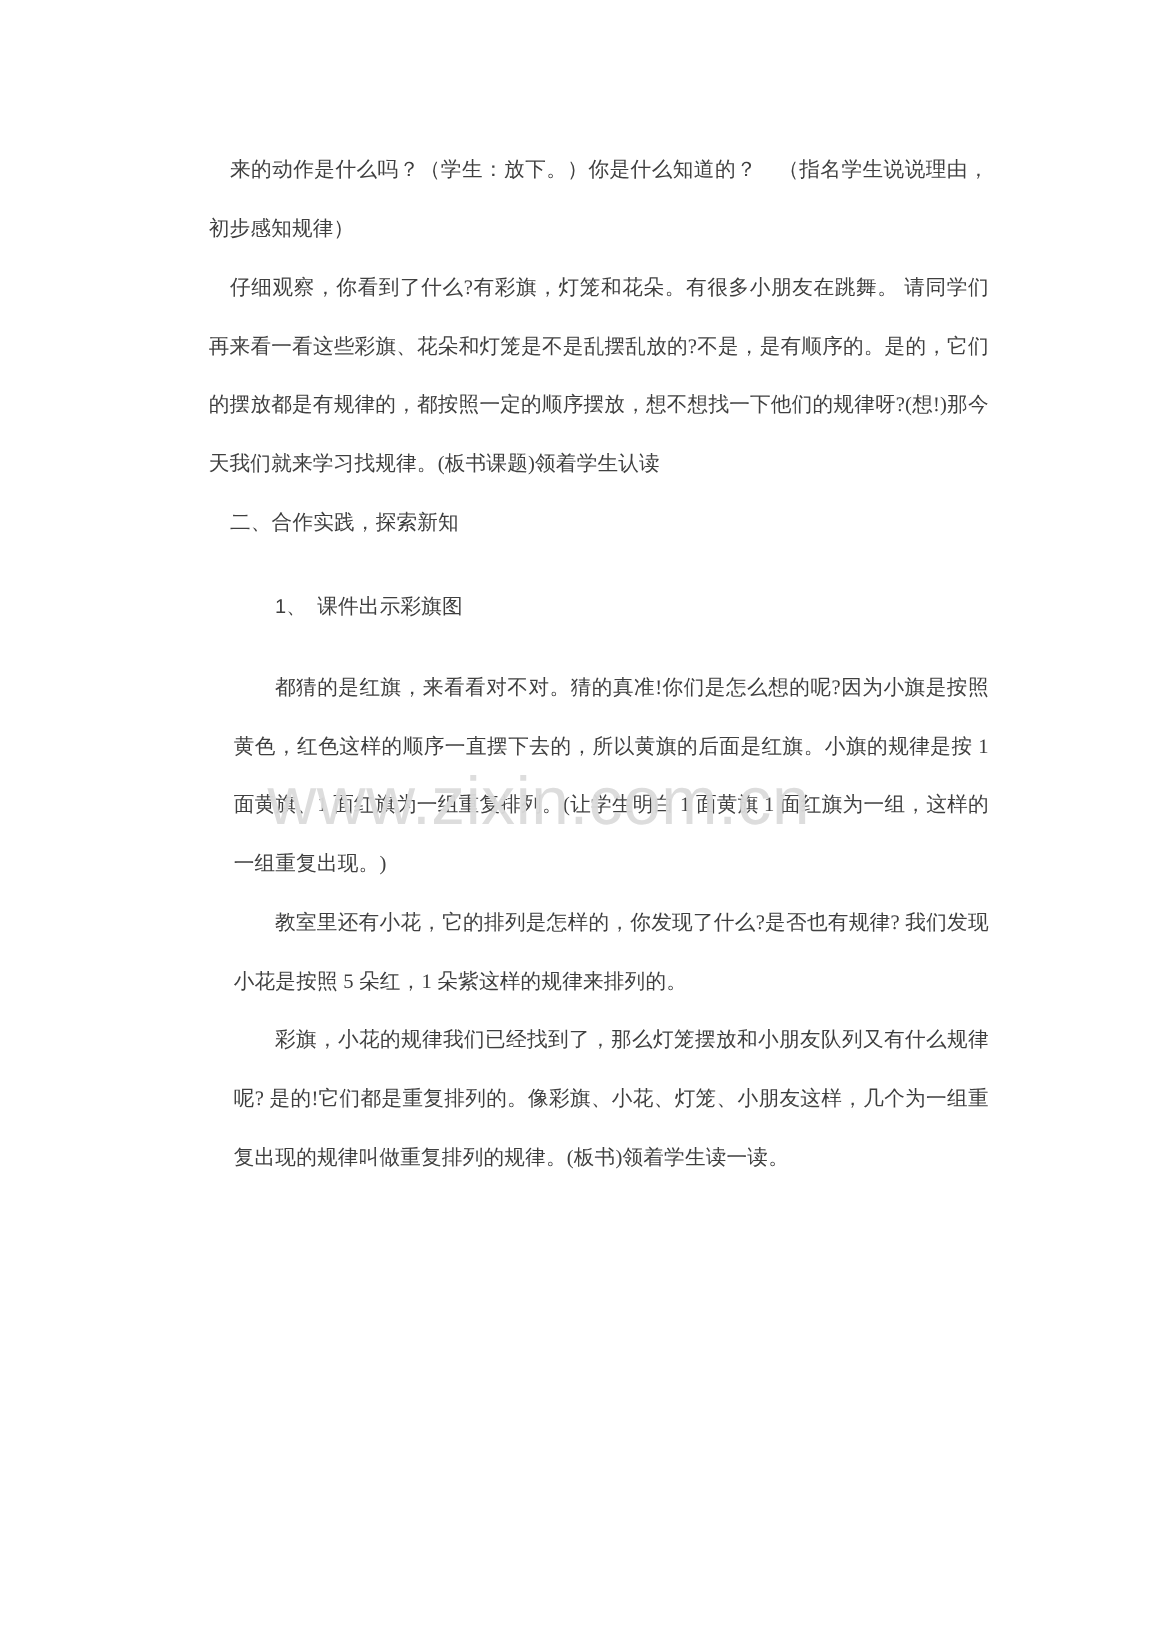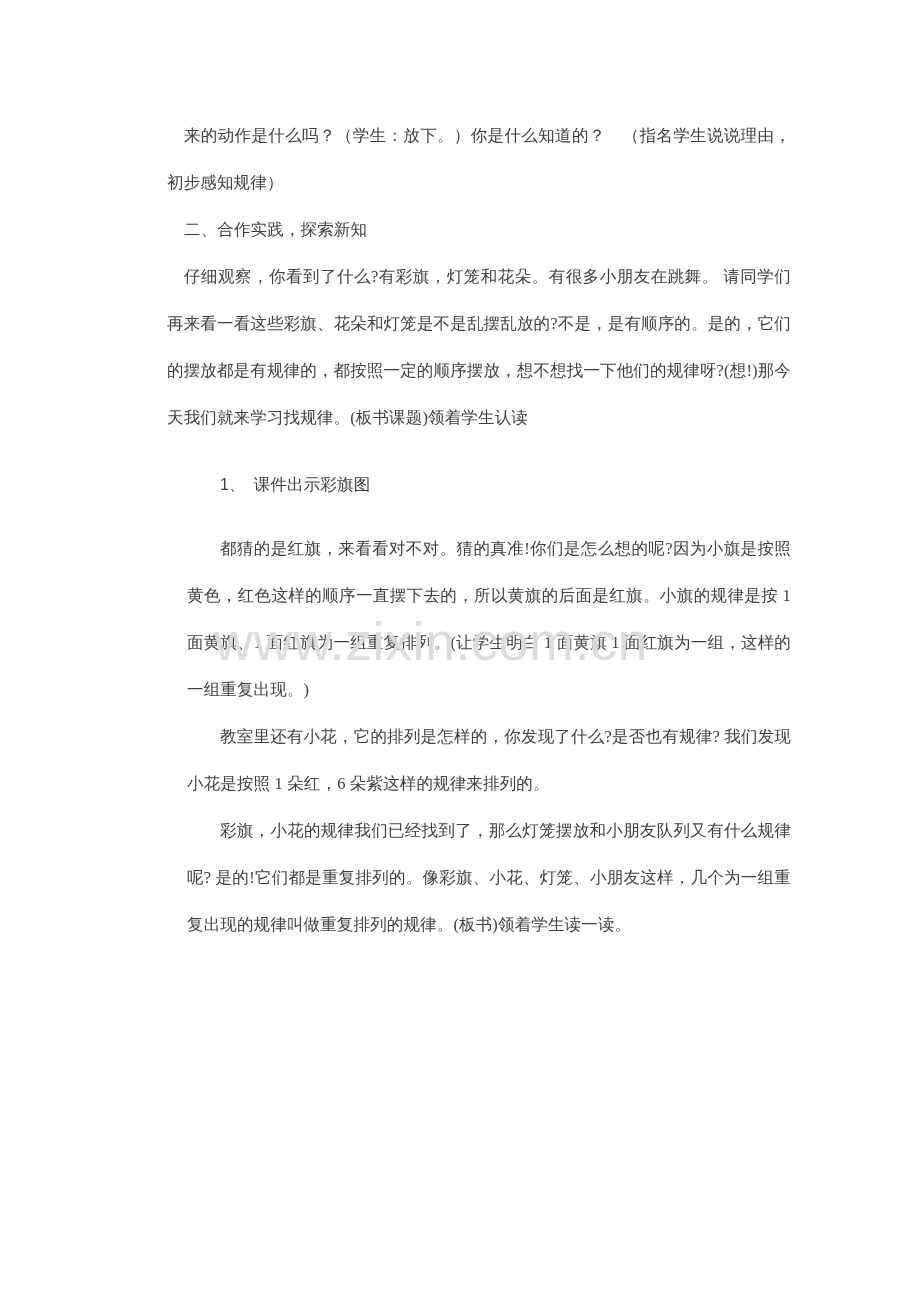--- a/index.html
+++ b/index.html
@@ -86,31 +86,31 @@
 </style>
 </head>
 <body>
 
 <div id="page">
 
   <div id="doc-body">
 
     <p class="para indent-1">来的动作是什么吗？（学生：放下。）你是什么知道的？　（指名学生说说理由，初步感知规律）</p>
 
+    <p class="para indent-1 p-gap-m">仔细观察，你看到了什么?有彩旗，灯笼和花朵。有很多小朋友在跳舞。 请同学们再来看一看这些彩旗、花朵和灯笼是不是乱摆乱放的?不是，是有顺序的。是的，它们的摆放都是有规律的，都按照一定的顺序摆放，想不想找一下他们的规律呀?(想!)那今天我们就来学习找规律。(板书课题)领着学生认读</p>
+
     <p class="para indent-heading p-gap-m">二、合作实践，探索新知</p>
-
-    <p class="para indent-1 p-gap-m">仔细观察，你看到了什么?有彩旗，灯笼和花朵。有很多小朋友在跳舞。 请同学们再来看一看这些彩旗、花朵和灯笼是不是乱摆乱放的?不是，是有顺序的。是的，它们的摆放都是有规律的，都按照一定的顺序摆放，想不想找一下他们的规律呀?(想!)那今天我们就来学习找规律。(板书课题)领着学生认读</p>
 
     <p class="num-item indent-2 p-gap-l"><span class="num-lead">1、</span><span>&nbsp;&nbsp;</span><span>课件出示彩旗图</span></p>
 
 
     <p class="para indent-2 p-gap-m">都猜的是红旗，来看看对不对。猜的真准!你们是怎么想的呢?因为小旗是按照黄色，红色这样的顺序一直摆下去的，所以黄旗的后面是红旗。小旗的规律是按 1 面黄旗、1 面红旗为一组重复排列。(让学生明白 1 面黄旗 1 面红旗为一组，这样的一组重复出现。)</p>
 
 
-    <p class="para indent-2 p-gap-m">教室里还有小花，它的排列是怎样的，你发现了什么?是否也有规律? 我们发现小花是按照 1 朵红，6 朵紫这样的规律来排列的。</p>
+    <p class="para indent-2 p-gap-m">教室里还有小花，它的排列是怎样的，你发现了什么?是否也有规律? 我们发现小花是按照 5 朵红，1 朵紫这样的规律来排列的。</p>
 
 
     <p class="para indent-2 p-gap-m">彩旗，小花的规律我们已经找到了，那么灯笼摆放和小朋友队列又有什么规律呢? 是的!它们都是重复排列的。像彩旗、小花、灯笼、小朋友这样，几个为一组重复出现的规律叫做重复排列的规律。(板书)领着学生读一读。</p>
 
   </div>
 
   <div id="watermark">www.zixin.com.cn</div>
 
 </div>
 

